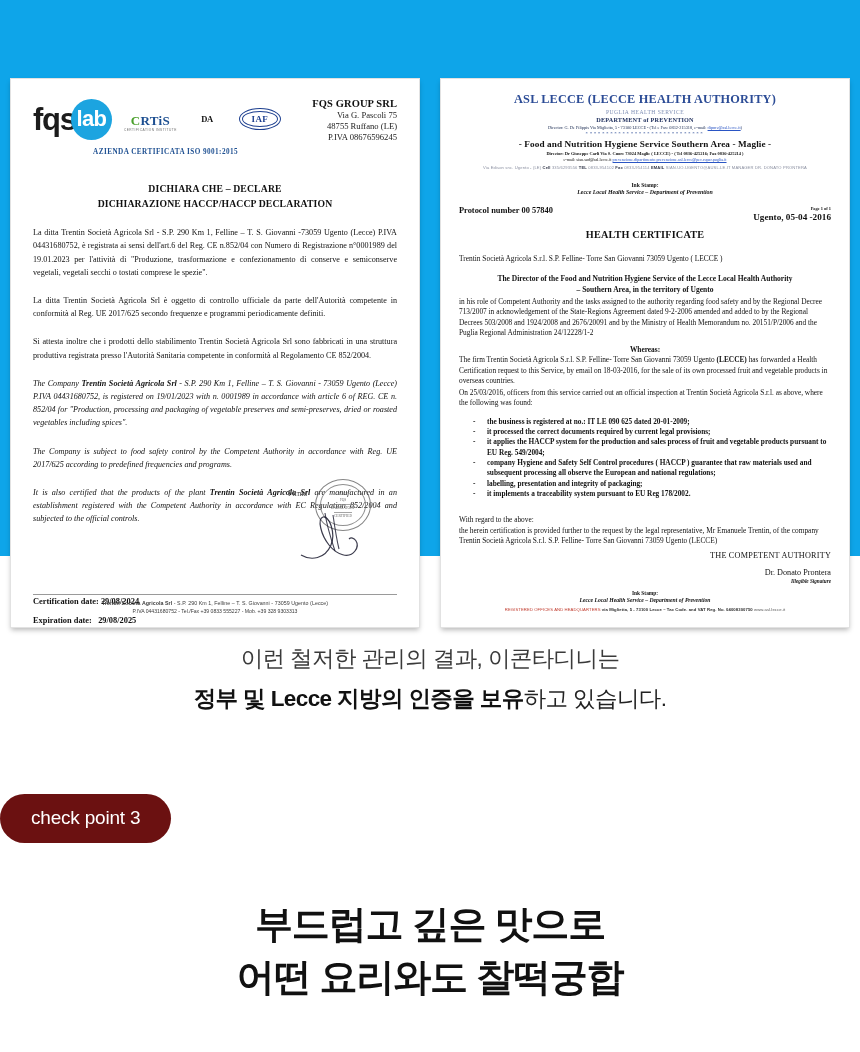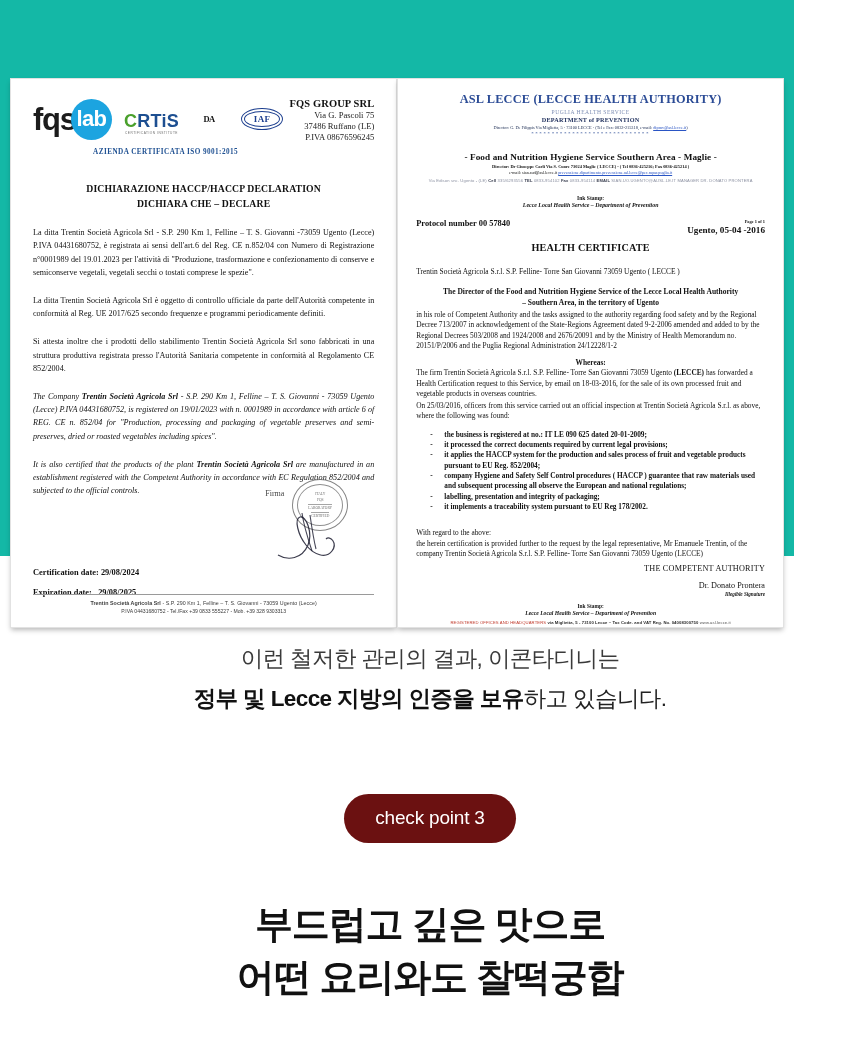--- a/index.html
+++ b/index.html
@@ -8,27 +8,27 @@
     width: 860px;
     height: 1052px;
     background: #ffffff;
     font-family: "Liberation Sans", sans-serif;
     overflow: hidden;
   }
 
   
   .certs-strip {
     position: relative;
-    width: 794px;
+    width: 860px;
     height: 556px;
     padding: 78px 10px 0 10px;
     display: flex;
     justify-content: space-between;
     align-items: flex-start;
-    background: #14b8a6;
+    background: #0ea5e9;
   }
   .cert-doc {
     width: 410px;
     height: 550px;
     background: #ffffff;
     border: 1px solid #e2e2e2;
     box-shadow: 0 3px 5px -1px rgba(0,0,0,0.28);
     position: relative;
     overflow: hidden;
   }
@@ -51,22 +51,22 @@
     background:#1ca4e0; margin-left:-5px;
     display:flex; align-items:center; justify-content:center;
   }
   .fqslab .lab-circle span {
     font-family:"Liberation Sans", sans-serif;
     font-weight:700; font-size:22px; color:#ffffff; letter-spacing:-0.7px;
     line-height:1; margin-top:-1px;
   }
   .certis { text-align:center; margin-left:4px; }
   .certis .ct-top {
-    font-family:Liberation Sans, sans-serif; font-weight:700;
-    font-size:18px; color:#1d4f91; letter-spacing:0.3px; line-height:1;margin-top:8px;
+    font-family:Liberation Serif, serif; font-weight:700;
+    font-size:13px; color:#1d4f91; letter-spacing:0.3px; line-height:1;margin-top:8px;
   }
   .certis .ct-top .ck { color:#4aa02c; }
   .certis .ct-sub {
     font-family:"Liberation Sans", sans-serif; font-size:3.2px;
     color:#6d6d6d; letter-spacing:0.5px; margin-top:1px;
   }
   .da-badge {
     width:40px; height:19px; position:relative; margin-left:2px;
   }
   .da-badge .dia {
@@ -151,21 +151,21 @@
   .d2 { padding: 14px 18px 0 18px; font-family:"Liberation Serif", serif; color:#111; }
   .d2-h1 {
     text-align:center; color:#2c4c96; font-weight:700; font-size:12.3px;
     letter-spacing:0.2px; line-height:1.1;
   }
   .d2-h2 { text-align:center; color:#7f8fb5; font-size:5.6px; letter-spacing:0.5px; margin-top:2px; }
   .d2-h3 { text-align:center; color:#21315e; font-weight:700; font-size:6.2px; letter-spacing:0.2px; margin-top:1px; }
   .d2-h4 { text-align:center; color:#17284f; font-size:4.3px; margin-top:2px; }
   .d2-h4 u { color:#2a55c4; }
   .d2-dots { text-align:center; color:#2c4c96; font-size:5px; letter-spacing:1.6px; margin-top:1px; }
-  .d2-h5 { text-align:center; font-weight:700; font-size:9.2px; color:#111; margin-top:16px; letter-spacing:0.1px; }
+  .d2-h5 { text-align:center; font-weight:700; font-size:9.2px; color:#111; margin-top:3px; letter-spacing:0.1px; }
   .d2-h6 { text-align:center; font-size:4.4px; color:#111; margin-top:2px; font-weight:700; }
   .d2-h7 { text-align:center; font-size:4.2px; color:#111; margin-top:1.5px; }
   .d2-h7 u { color:#2a55c4; }
   .d2-h8 {
     text-align:center; font-family:"Liberation Sans", sans-serif;
     font-size:4.1px; color:#8a8fa0; margin-top:3px; letter-spacing:0.15px;
   }
   .d2-h8 b { color:#33384a; }
 
   .d2-inkstamp { text-align:center; margin-top:12px; }
@@ -212,21 +212,21 @@
   .copy-block { width:860px; text-align:center; padding-top: 86px; }
   .copy-line1 {
     font-size:22.5px; color:#3a3a3a; font-weight:400; letter-spacing:-0.6px; line-height:1.5;
   }
   .copy-line2 {
     font-size:22.5px; color:#222222; letter-spacing:-0.6px; line-height:1.5; margin-top:6px;
   }
   .copy-line2 .hl { font-weight:700; color:#111111; }
 
   
-  .pill-wrap { width:860px; text-align:center; padding-top: 78px; }
+  .pill-wrap { width:860px; padding-top: 78px; }
   .pill {
     display:inline-block; background:#6b1111; color:#ffffff;
     font-size:19px; letter-spacing:-0.2px;
     padding: 13px 31px 14px; border-radius: 999px;
   }
 
   
   .headline { width:860px; text-align:center; padding-top: 55px; }
   .headline div {
     font-size:38px; font-weight:700; color:#111111; letter-spacing:-1.2px; line-height:1.42;
@@ -259,35 +259,36 @@
           <div class="iaf-badge">
             <span>IAF</span>
           </div>
         </div>
         <div class="iso-line">AZIENDA CERTIFICATA ISO 9001:2015</div>
       </div>
 
       <div class="d1-company">
         <div class="cname">FQS GROUP SRL</div>
         <div class="cline">Via G. Pascoli 75</div>
-        <div class="cline">37486 Ruffano (LE)</div>
+        <div class="cline">48755 Ruffano (LE)</div>
         <div class="cline">P.IVA 08676596245</div>
       </div>
     </div>
 
     <div class="d1-title">
+      <div>DICHIARA CHE – DECLARE</div>
       <div>DICHIARAZIONE HACCP/HACCP DECLARATION</div>
-      <div>DICHIARA CHE – DECLARE</div>
     </div>
 
     <div class="d1-body">
       <p>La ditta Trentin Società Agricola Srl - S.P. 290 Km 1, Felline – T. S. Giovanni -73059 Ugento (Lecce) P.IVA 04431680752, è registrata ai sensi dell'art.6 del Reg. CE n.852/04 con Numero di Registrazione n°0001989 del 19.01.2023  per l'attività di "Produzione, trasformazione e confezionamento di conserve e semiconserve vegetali, vegetali secchi o tostati comprese le spezie".</p>
       <p>La ditta Trentin  Società  Agricola  Srl è oggetto di controllo ufficiale da parte dell'Autorità competente in conformità al Reg. UE 2017/625 secondo frequenze e programmi periodicamente definiti.</p>
       <p>Si attesta inoltre che i prodotti dello stabilimento Trentin  Società  Agricola  Srl sono fabbricati in una struttura produttiva registrata presso l'Autorità Sanitaria competente in conformità al Regolamento CE 852/2004.</p>
       <p class="it"><span>The Company </span><b>Trentin Società Agricola Srl</b><span> - S.P. 290 Km 1, Felline – T. S. Giovanni - 73059 Ugento (Lecce) P.IVA 04431680752, is registered on 19/01/2023 with n. 0001989 in accordance with article 6 of REG. CE n. 852/04 for "Production, processing  and  packaging  of  vegetable preserves and semi-preserves,  dried  or  roasted  vegetables including spices".</span></p>
+      <p class="it">The Company is subject to food safety control by the Competent Authority in accordance with Reg. UE 2017/625 according to predefined frequencies and programs.</p>
       <p class="it"><span>It is also certified that the products of the plant </span><b>Trentin  Società  Agricola  Srl</b><span> are manufactured in an establishment registered with the Competent Authority in accordance with EC Regulation 852/2004 and subjected to the official controls.</span></p>
     </div>
 
     <div class="d1-dates">
       <div><span>Certification date:</span> <span>29/08/2024</span></div>
       <div><span>Expiration date:</span> &nbsp;&nbsp;<span>29/08/2025</span></div>
     </div>
 
     <div class="d1-sign">
       <div class="firma">Firma</div>
@@ -354,21 +355,21 @@
       <li>
           <span class="dash">-</span>
           <span>the business is registered at no.: IT LE 090 625 dated 20-01-2009;</span>
         </li>
       <li>
           <span class="dash">-</span>
           <span>it processed the correct documents required by current legal provisions;</span>
         </li>
       <li>
           <span class="dash">-</span>
-          <span>it applies the HACCP system for the production and sales process of fruit and vegetable products pursuant to EU Reg. 852/2004;</span>
+          <span>it applies the HACCP system for the production and sales process of fruit and vegetable products pursuant to EU Reg. 549/2004;</span>
         </li>
       <li>
           <span class="dash">-</span>
           <span>company Hygiene and Safety Self Control procedures ( HACCP ) guarantee that raw materials used and subsequent processing all observe the European and national regulations;</span>
         </li>
       <li>
           <span class="dash">-</span>
           <span>labelling, presentation and integrity of packaging;</span>
         </li>
       <li>

